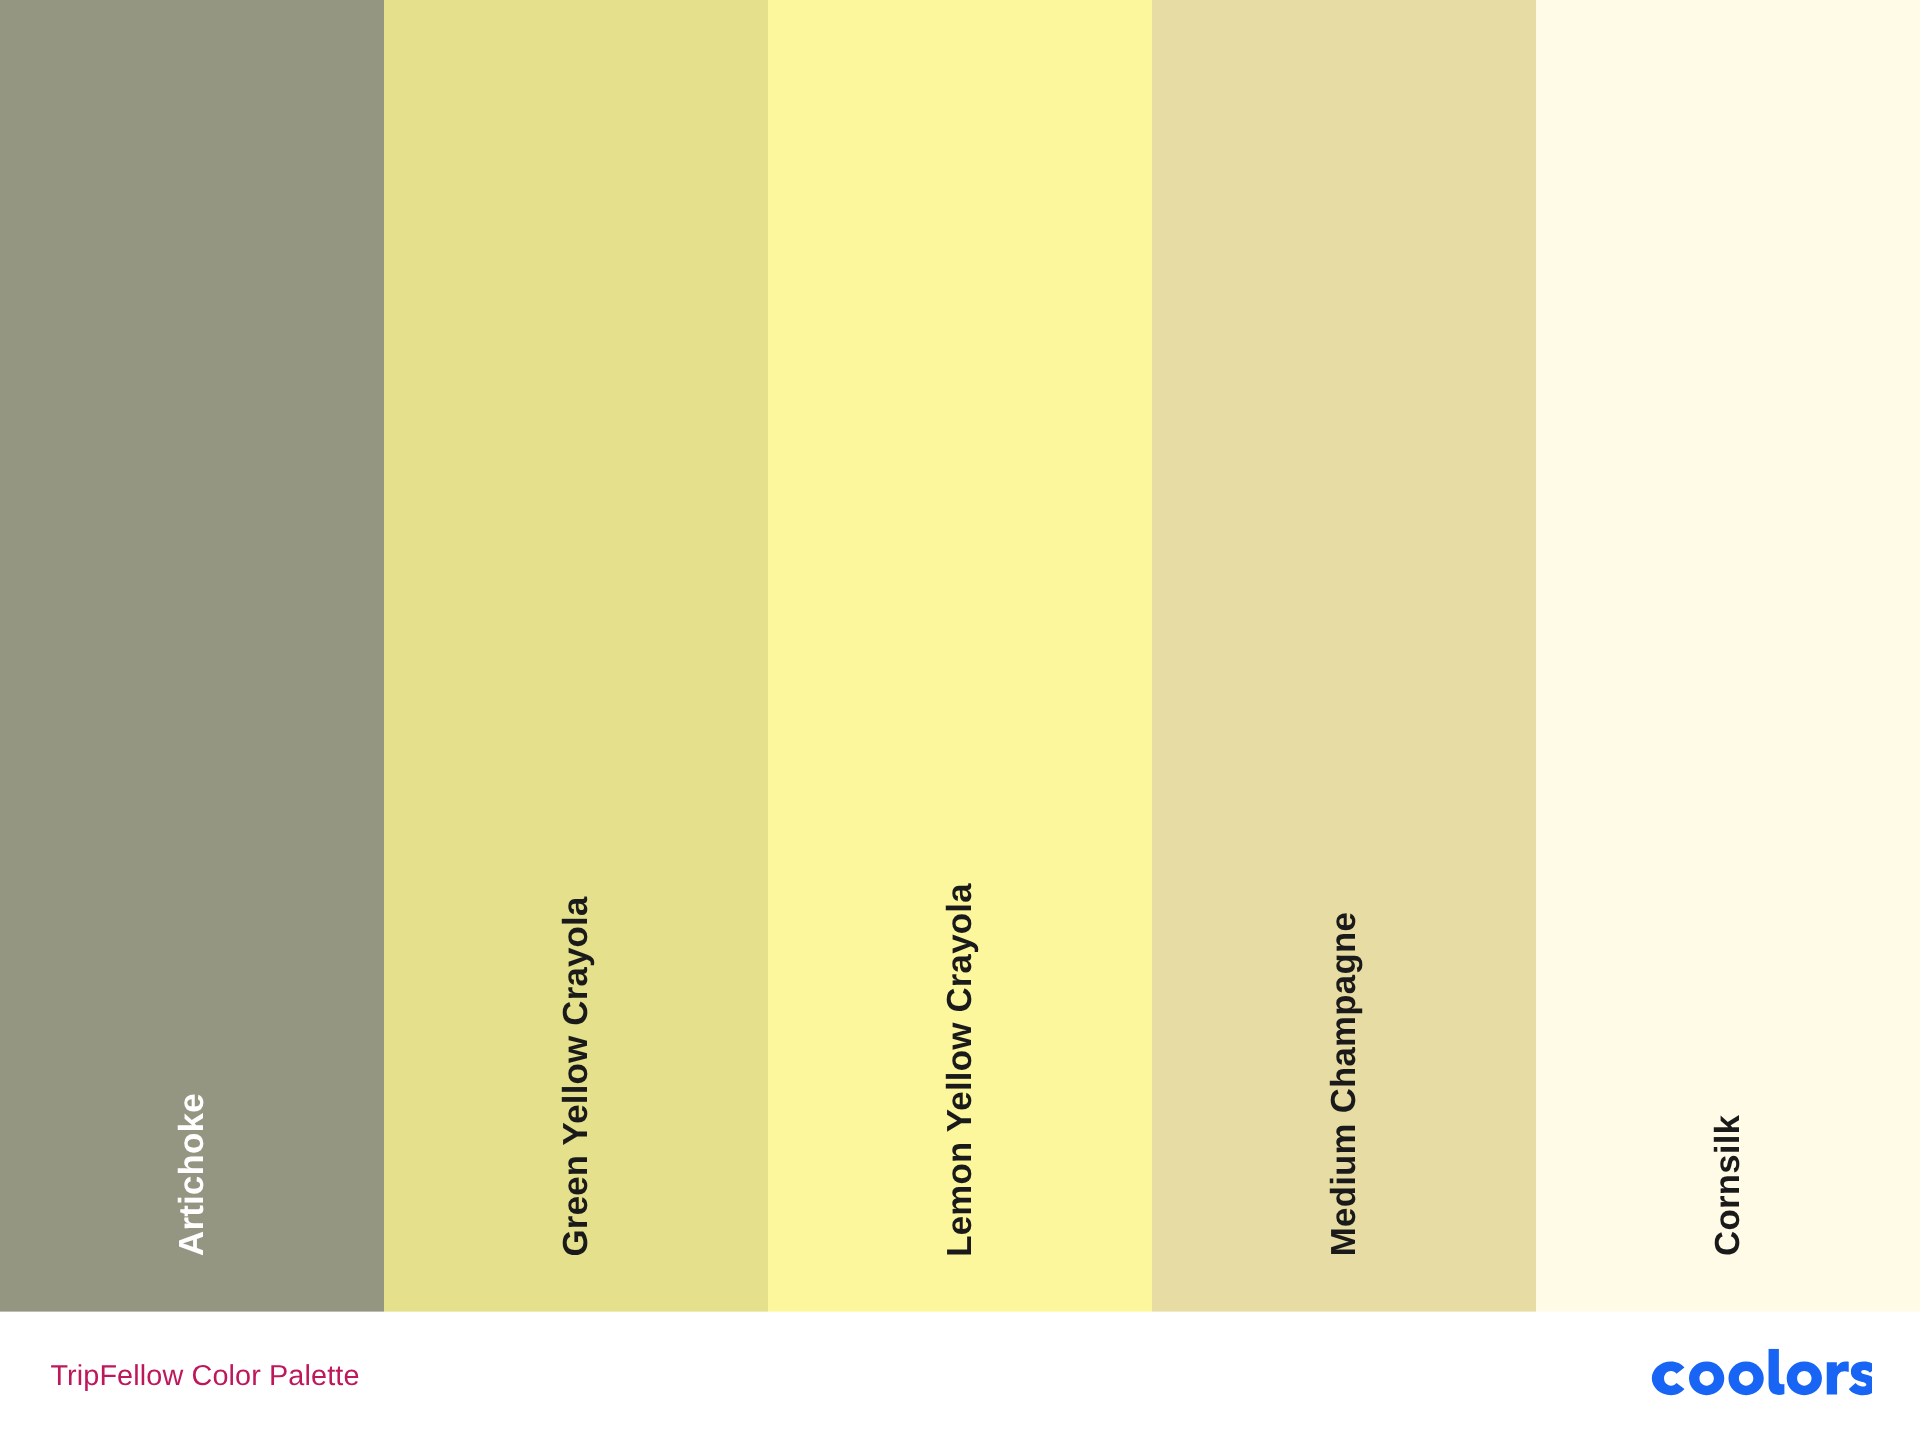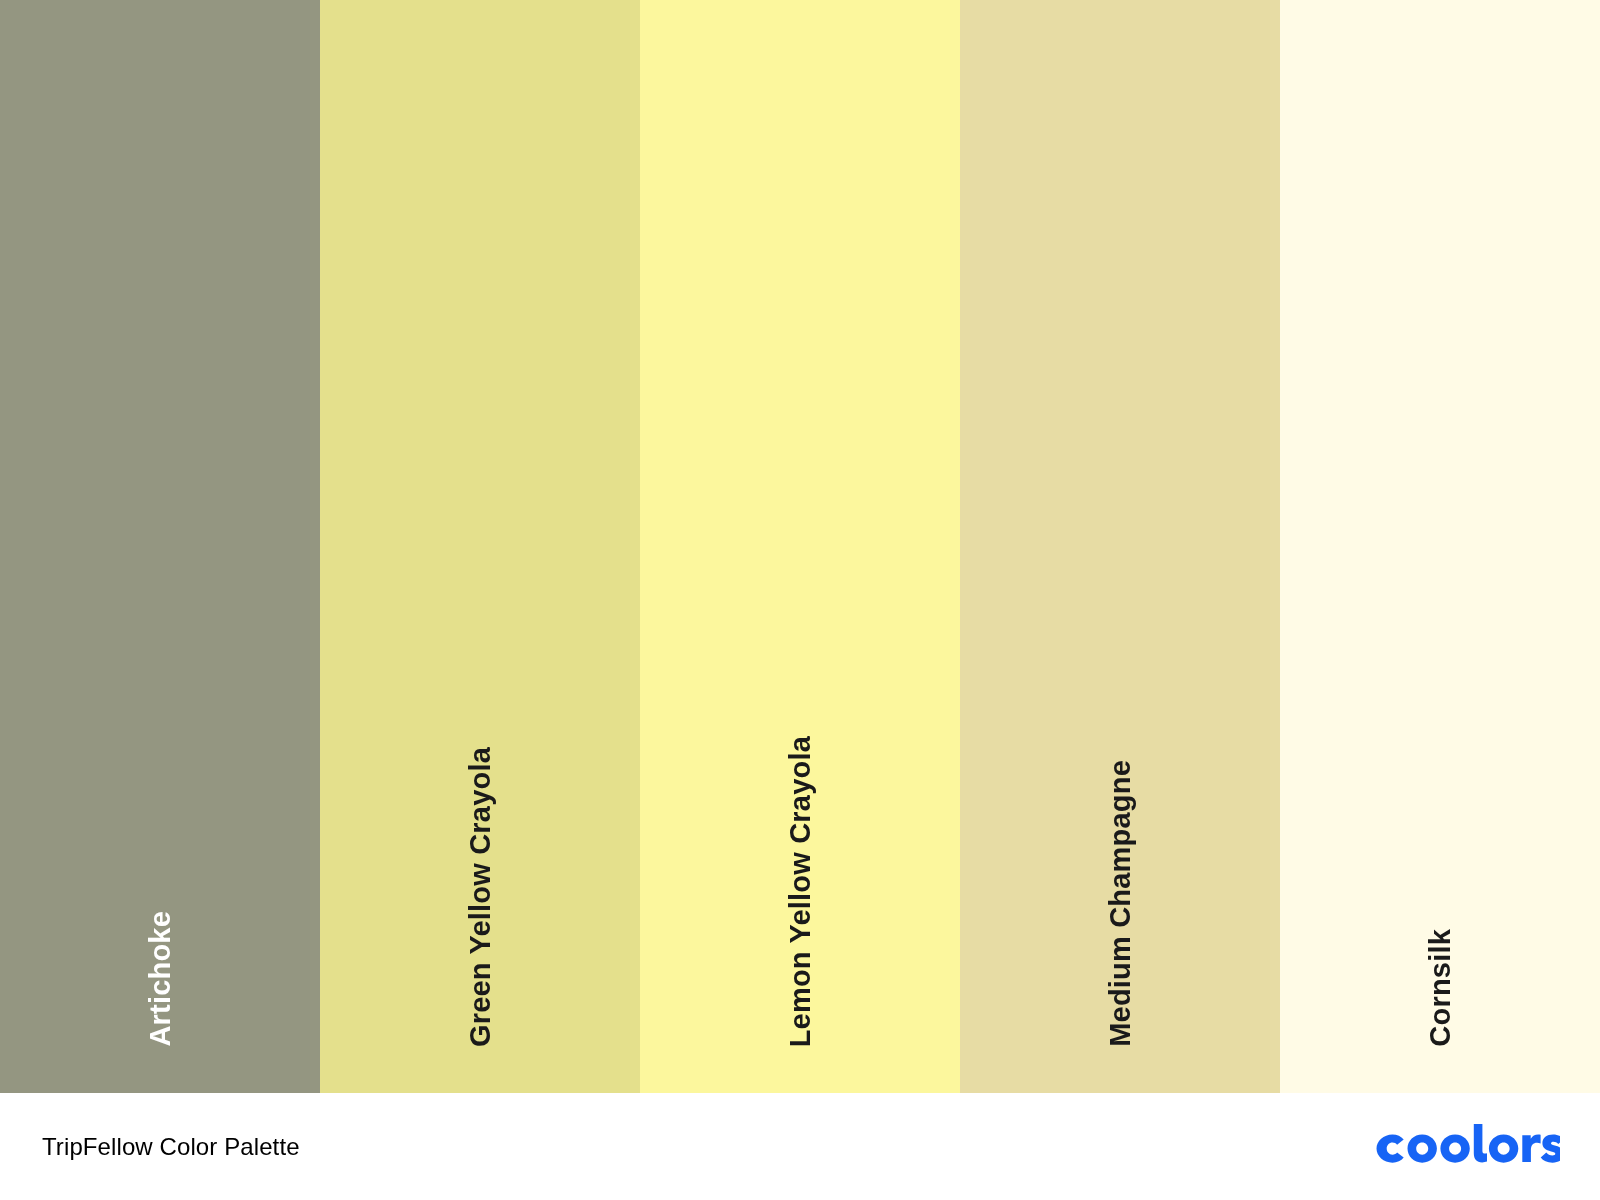--- a/index.html
+++ b/index.html
@@ -107,21 +107,21 @@
 
     <div class="swatch" style="background-color: rgb(255, 251, 230);">
       <div class="swatch-label-wrap">
         <span class="swatch-label" style="color: rgb(26, 26, 26);">Cornsilk</span>
       </div>
     </div>
 
   </div>
 
   <div class="footer">
-    <span class="footer-title" style="color: #000000;">TripFellow Color Palette</span>
+    <span class="footer-title" style="color: #be185d;">TripFellow Color Palette</span>
 
     <div class="brand-logo">
       <svg width="188" height="46" viewBox="0 0 188 46" aria-hidden="true">
         <g id="logo-glyphs" fill="#1764F5">
 
           <path d="M20.5 10.5c4.6 0 8.7 1.9 11.2 5.1l-6.6 5.1c-1.1-1.4-2.7-2.2-4.6-2.2-3.3 0-5.8 2.6-5.8 6.1s2.5 6.1 5.8 6.1c1.9 0 3.5-0.8 4.6-2.2l6.6 5.1c-2.5 3.2-6.6 5.1-11.2 5.1C11.6 38.7 4.5 32.2 4.5 24.6S11.6 10.5 20.5 10.5z" fill="#1764F5"></path>
 
           <path d="M50.2 10.5c8.3 0 14.7 6.2 14.7 14.1s-6.4 14.1-14.7 14.1-14.7-6.2-14.7-14.1S41.9 10.5 50.2 10.5zm0 8c-3.4 0-6 2.6-6 6.1s2.6 6.1 6 6.1 6-2.6 6-6.1-2.6-6.1-6-6.1z" fill="#1764F5"></path>
 
           <path d="M83.1 10.5c8.3 0 14.7 6.2 14.7 14.1s-6.4 14.1-14.7 14.1-14.7-6.2-14.7-14.1S74.8 10.5 83.1 10.5zm0 8c-3.4 0-6 2.6-6 6.1s2.6 6.1 6 6.1 6-2.6 6-6.1-2.6-6.1-6-6.1z" fill="#1764F5"></path>

